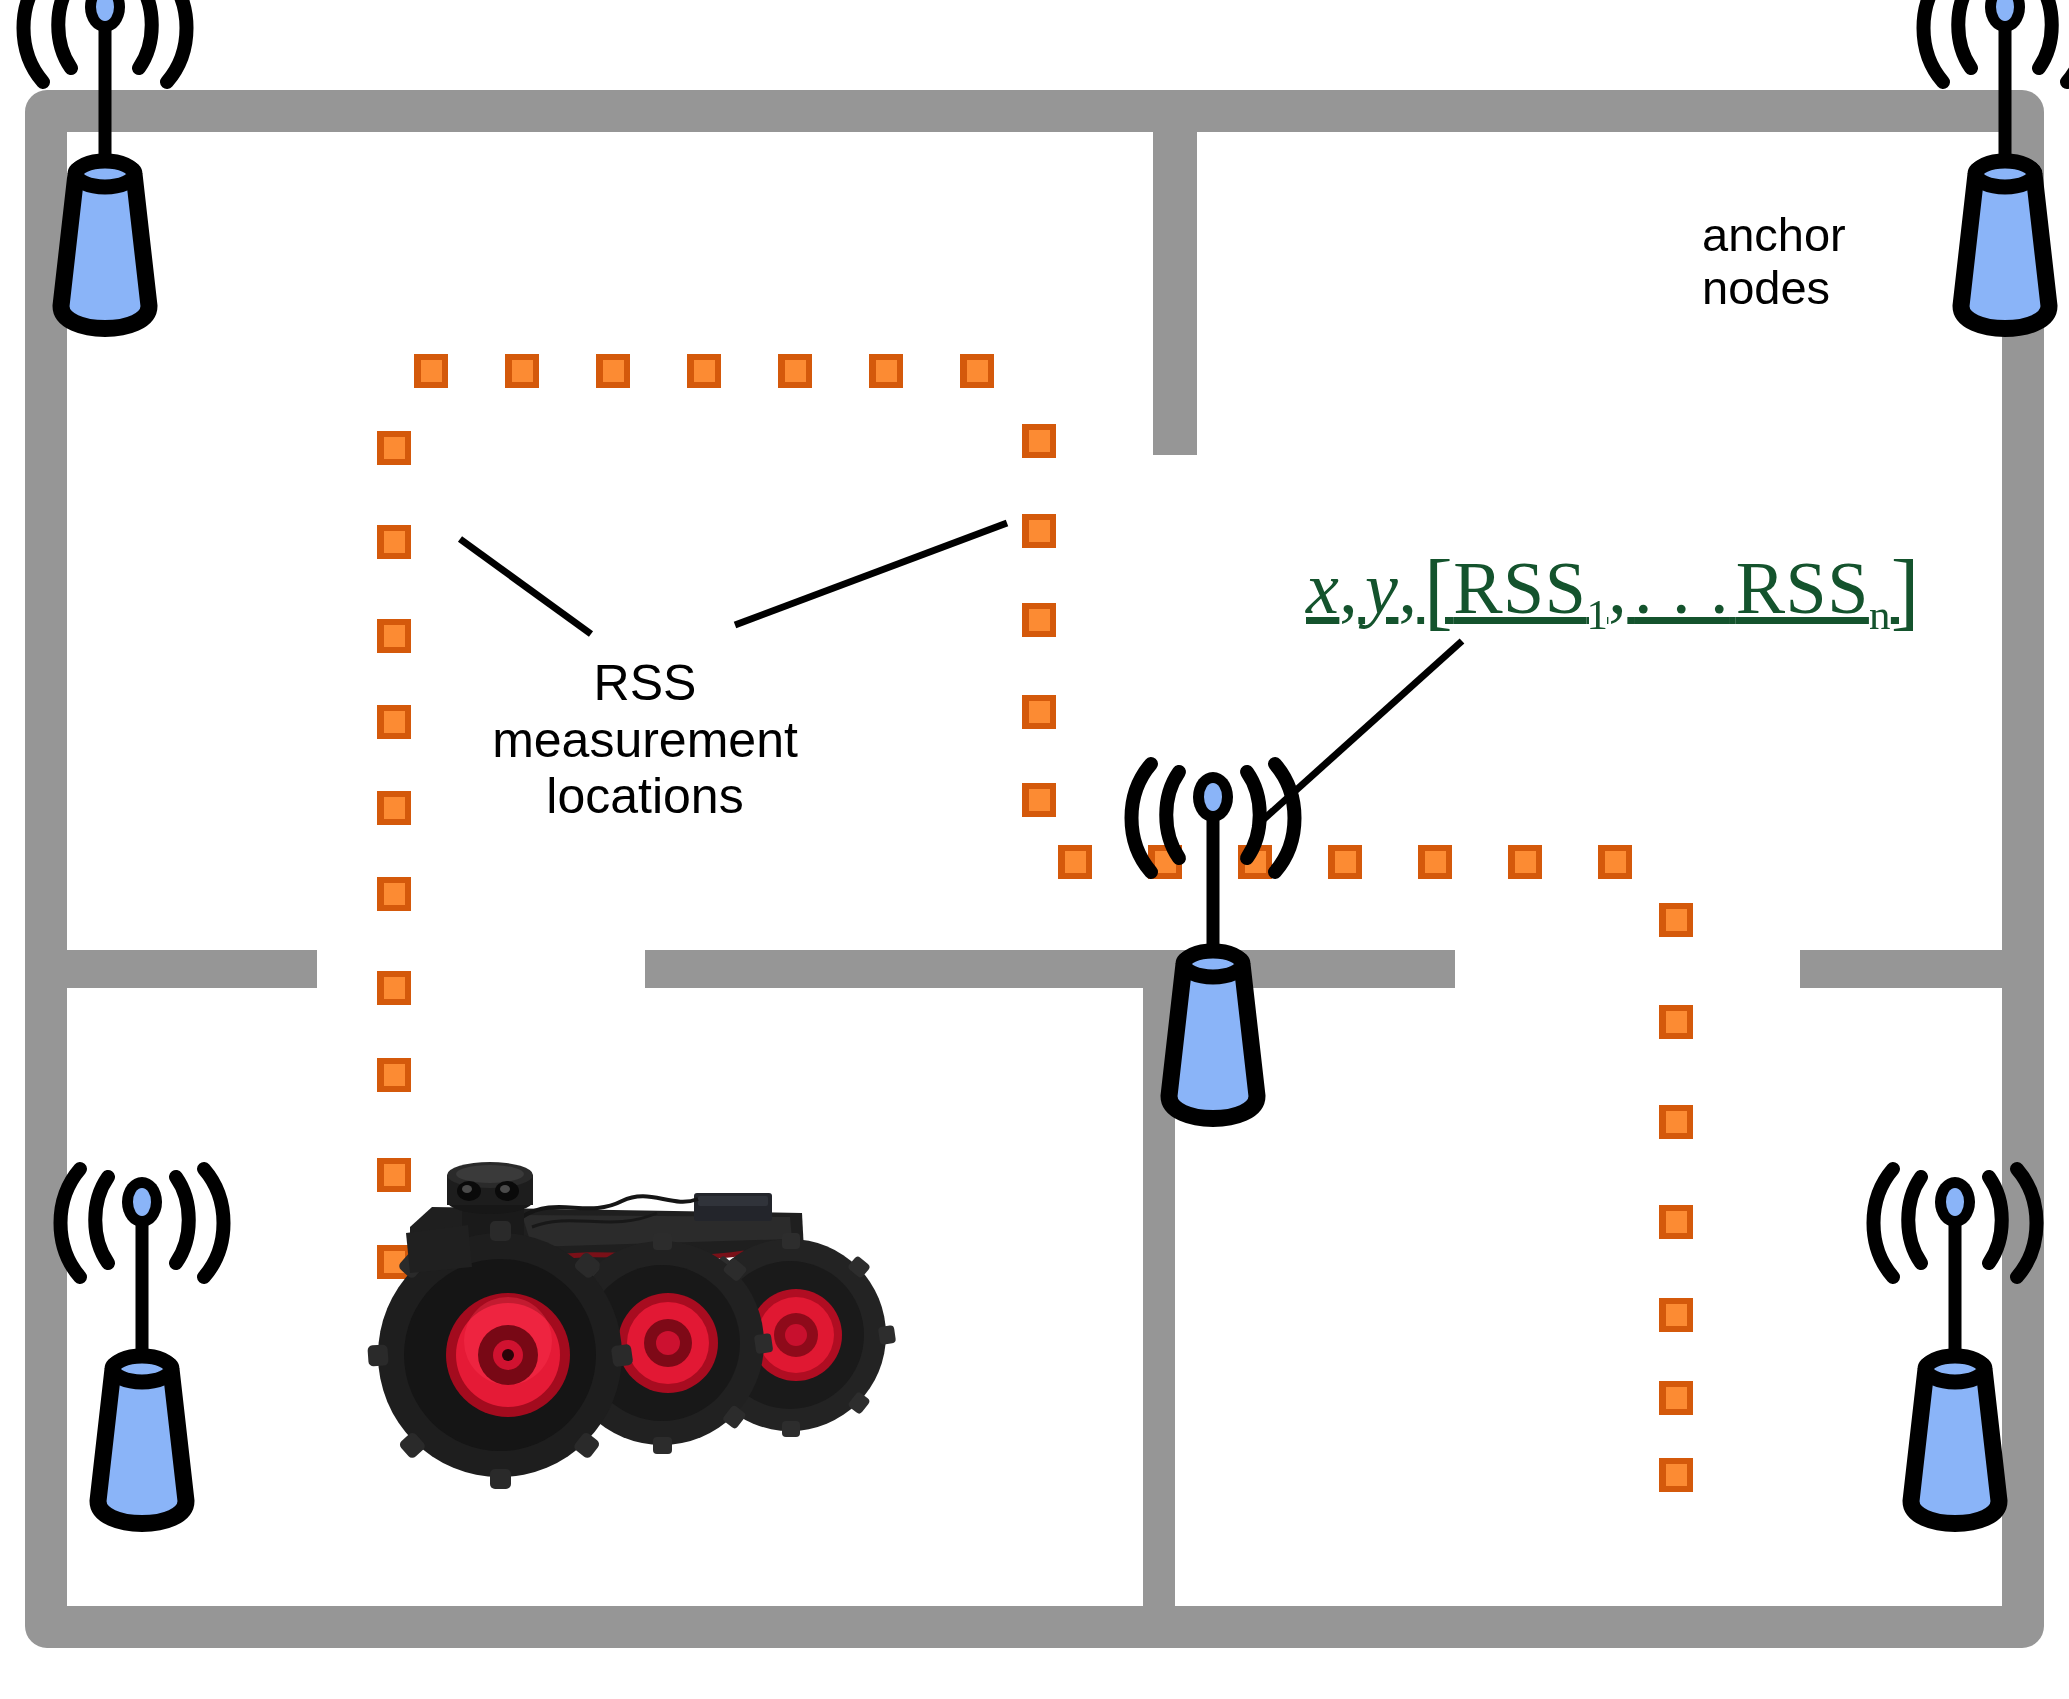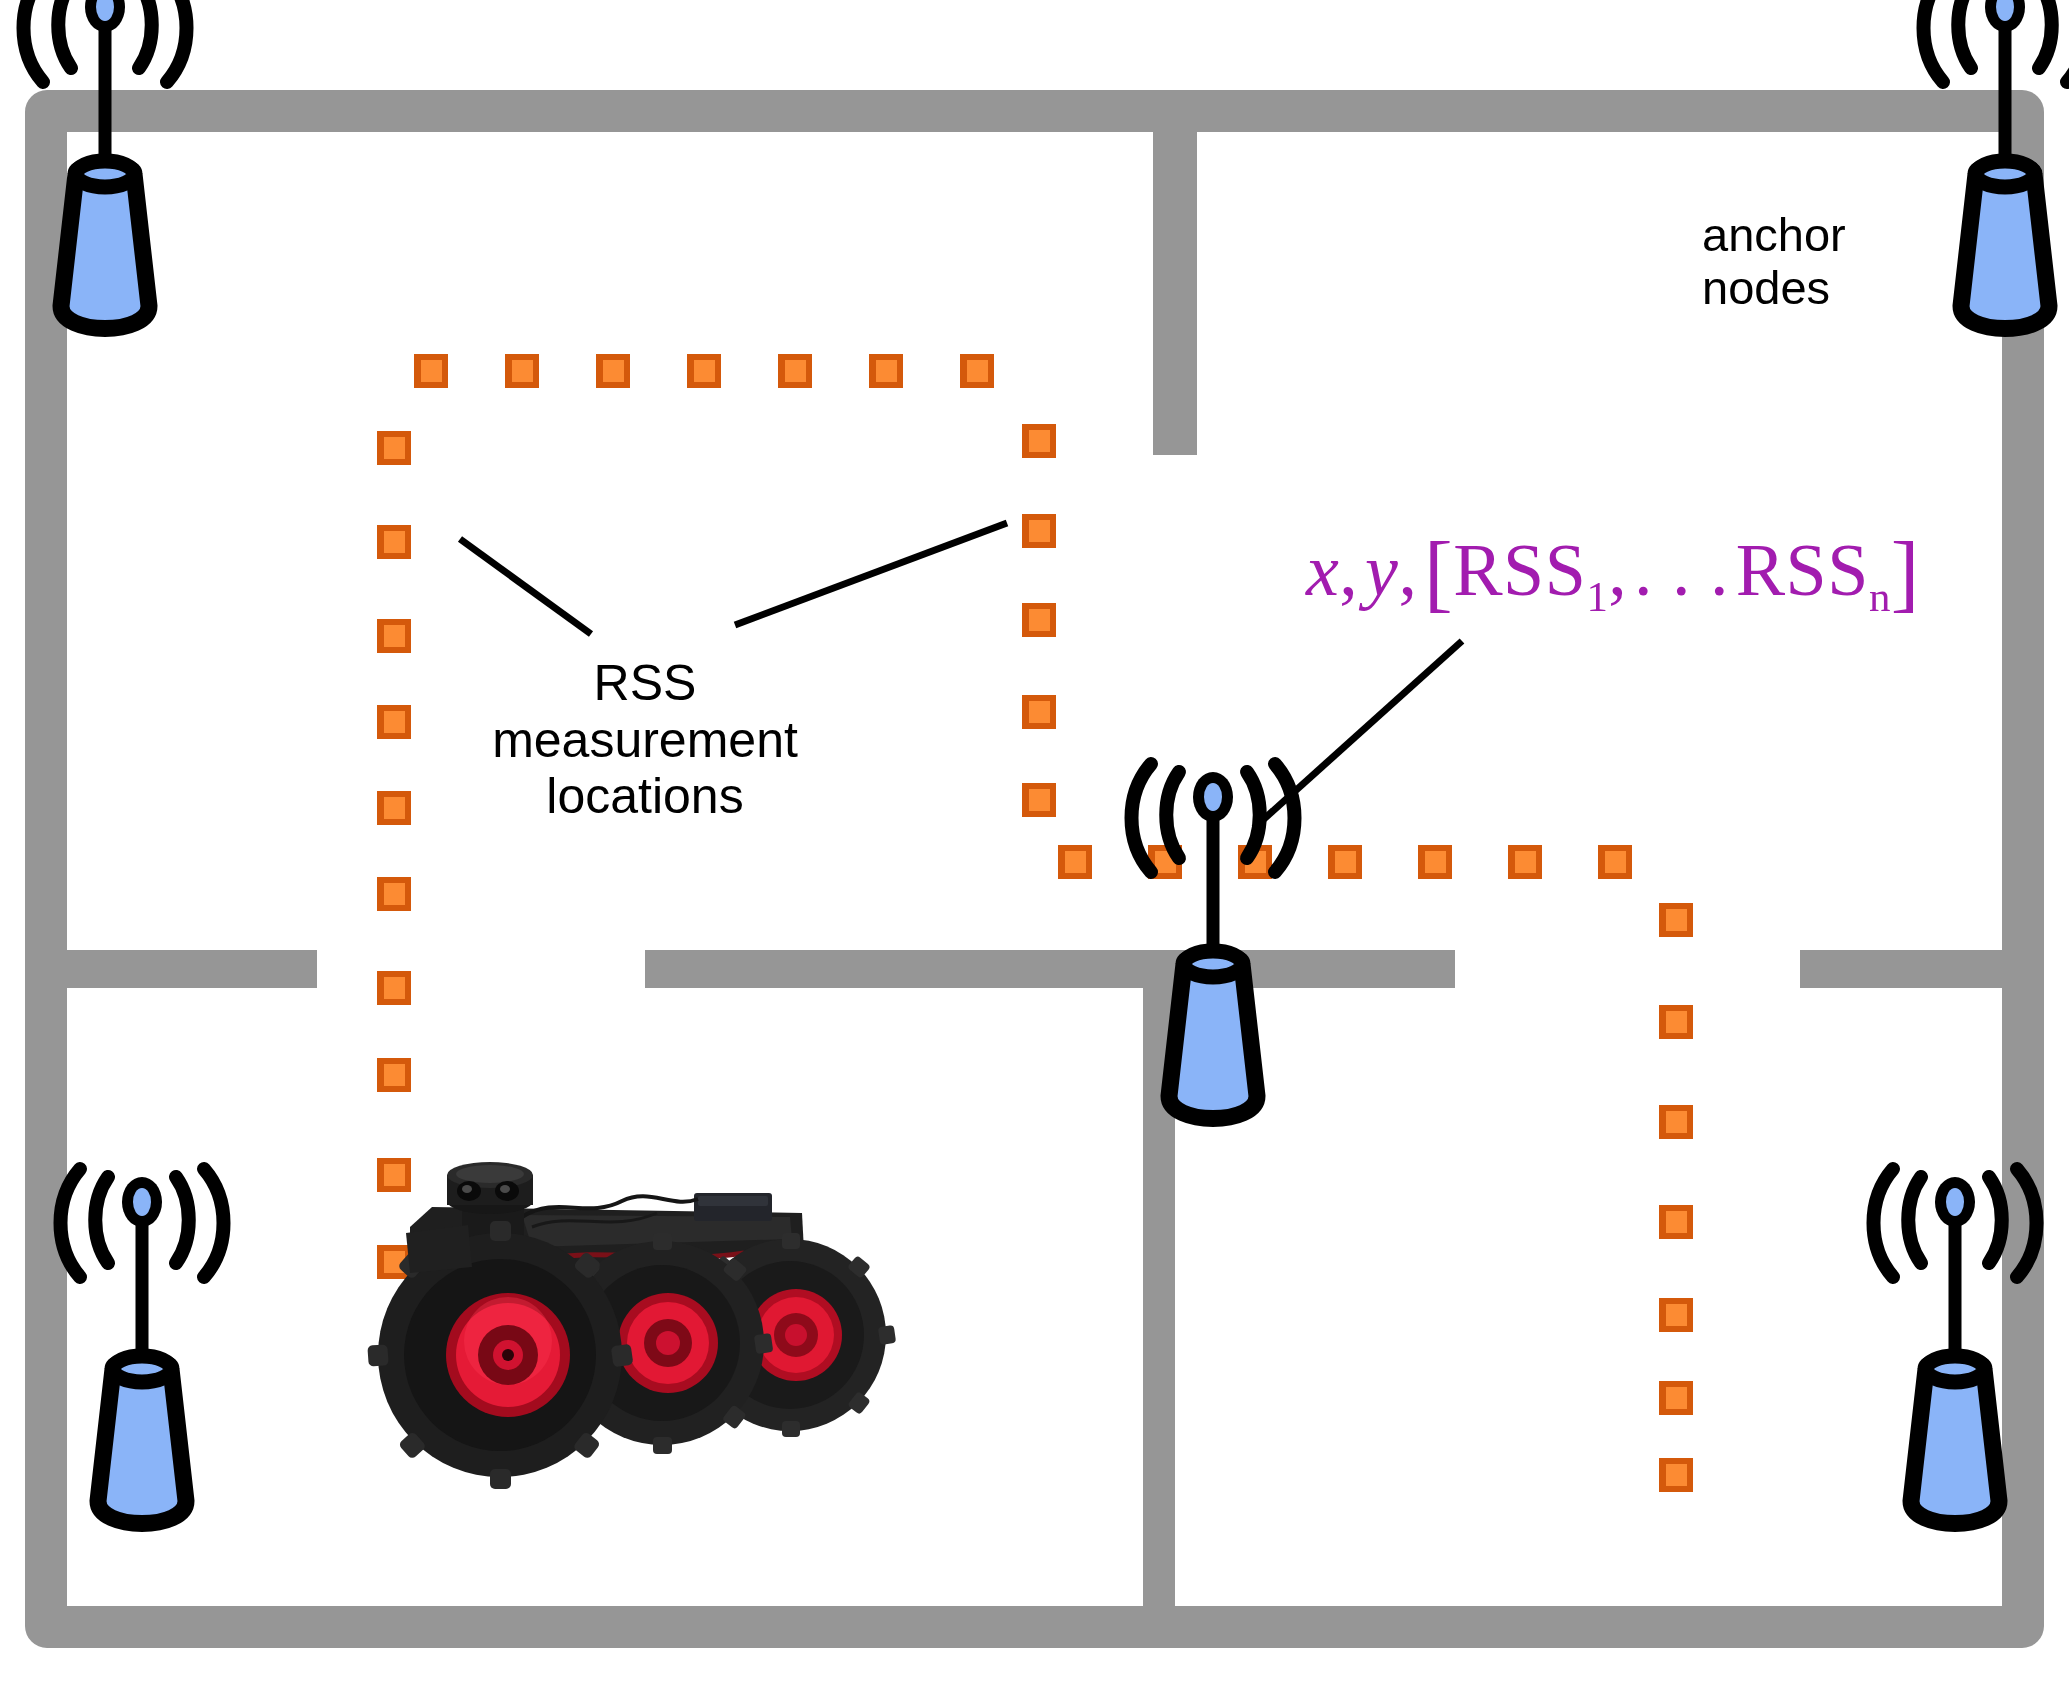--- a/index.html
+++ b/index.html
@@ -62,26 +62,27 @@
   #robot-caption {
     left: 320px;
     top: 1475px;
     width: 660px;
     font-size: 52px;
     text-align: center;
   }
   #formula {
     position: absolute;
     left: 1306px;
-    top: 522px;
+    top: 540px;
     font-family: "Liberation Serif", serif;
     font-size: 74px;
-    color: #a21caf;
+    color: #14532d;
     white-space: nowrap;
     letter-spacing: 0.5px;
+    text-decoration: underline;
   }
   #formula .it { font-style: italic; }
   #formula .br { font-size: 86px; vertical-align: -6px; }
   #formula sub { font-size: 0.58em; }
 </style>
 </head>
 <body>
 
 <div id="stage">
 

